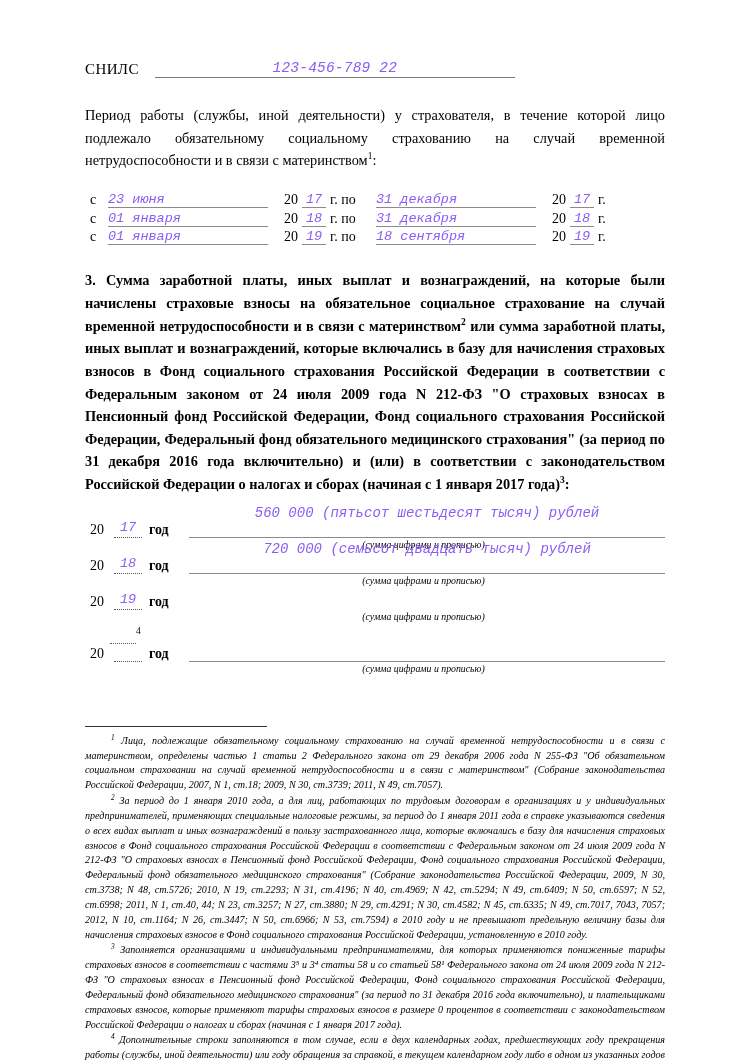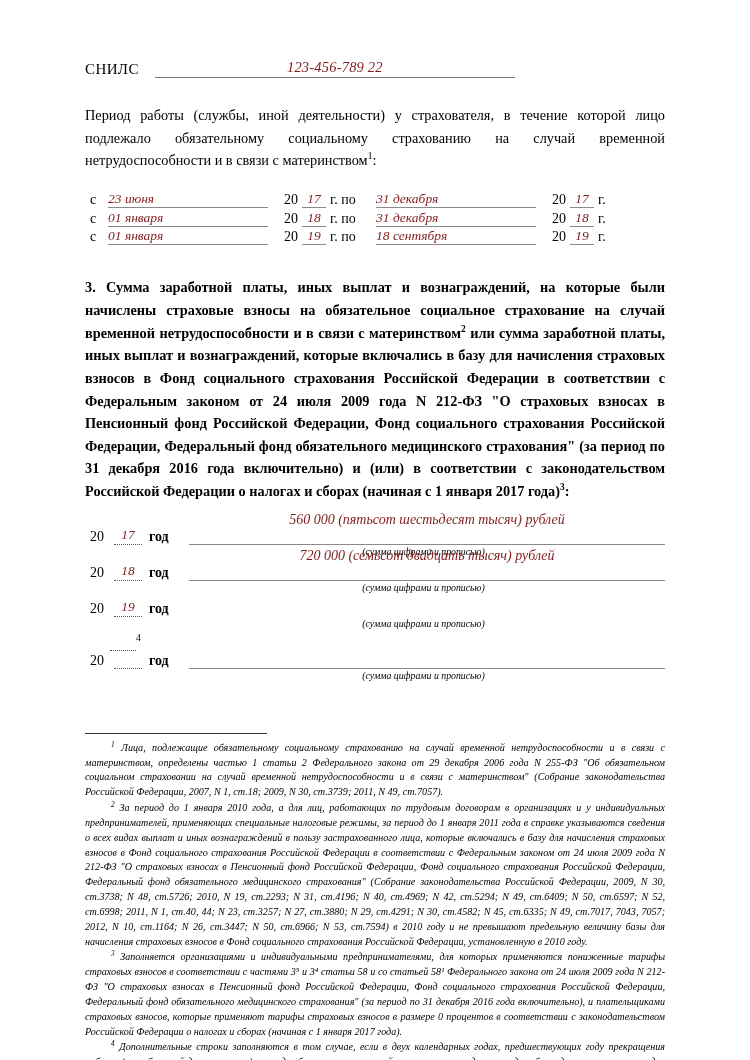--- a/index.html
+++ b/index.html
@@ -36,23 +36,23 @@
     padding-right: 16px;
     white-space: nowrap;
   }
   .snils-field {
     flex: 0 0 360px;
     border-bottom: 1px solid #7a7a7a;
     text-align: center;
     padding-bottom: 1px;
   }
   .ink {
-    color: #7f1d1d;
+    color: #8b5cf6;
     font-style: italic;
-    font-family: Liberation Serif, serif;
+    font-family: Liberation Mono, monospace;
   }
   .snils-value {
     font-size: 14.5px;
     letter-spacing: 0.2px;
   }
 
   
   .intro {
     margin-top: 26px;
     font-size: 14.3px;
@@ -104,21 +104,21 @@
     white-space: nowrap;
   }
   .pr-g {
     flex: 0 0 26px;
     padding-left: 4px;
     white-space: nowrap;
   }
 
   
   .bold-block {
-    margin-top: 31px;
+    margin-top: 24px;
     font-size: 14.3px;
     font-weight: bold;
     line-height: 1.585;
     text-align: justify;
     text-justify: inter-word;
   }
 
   
   .amounts {
     margin-top: 22px;

